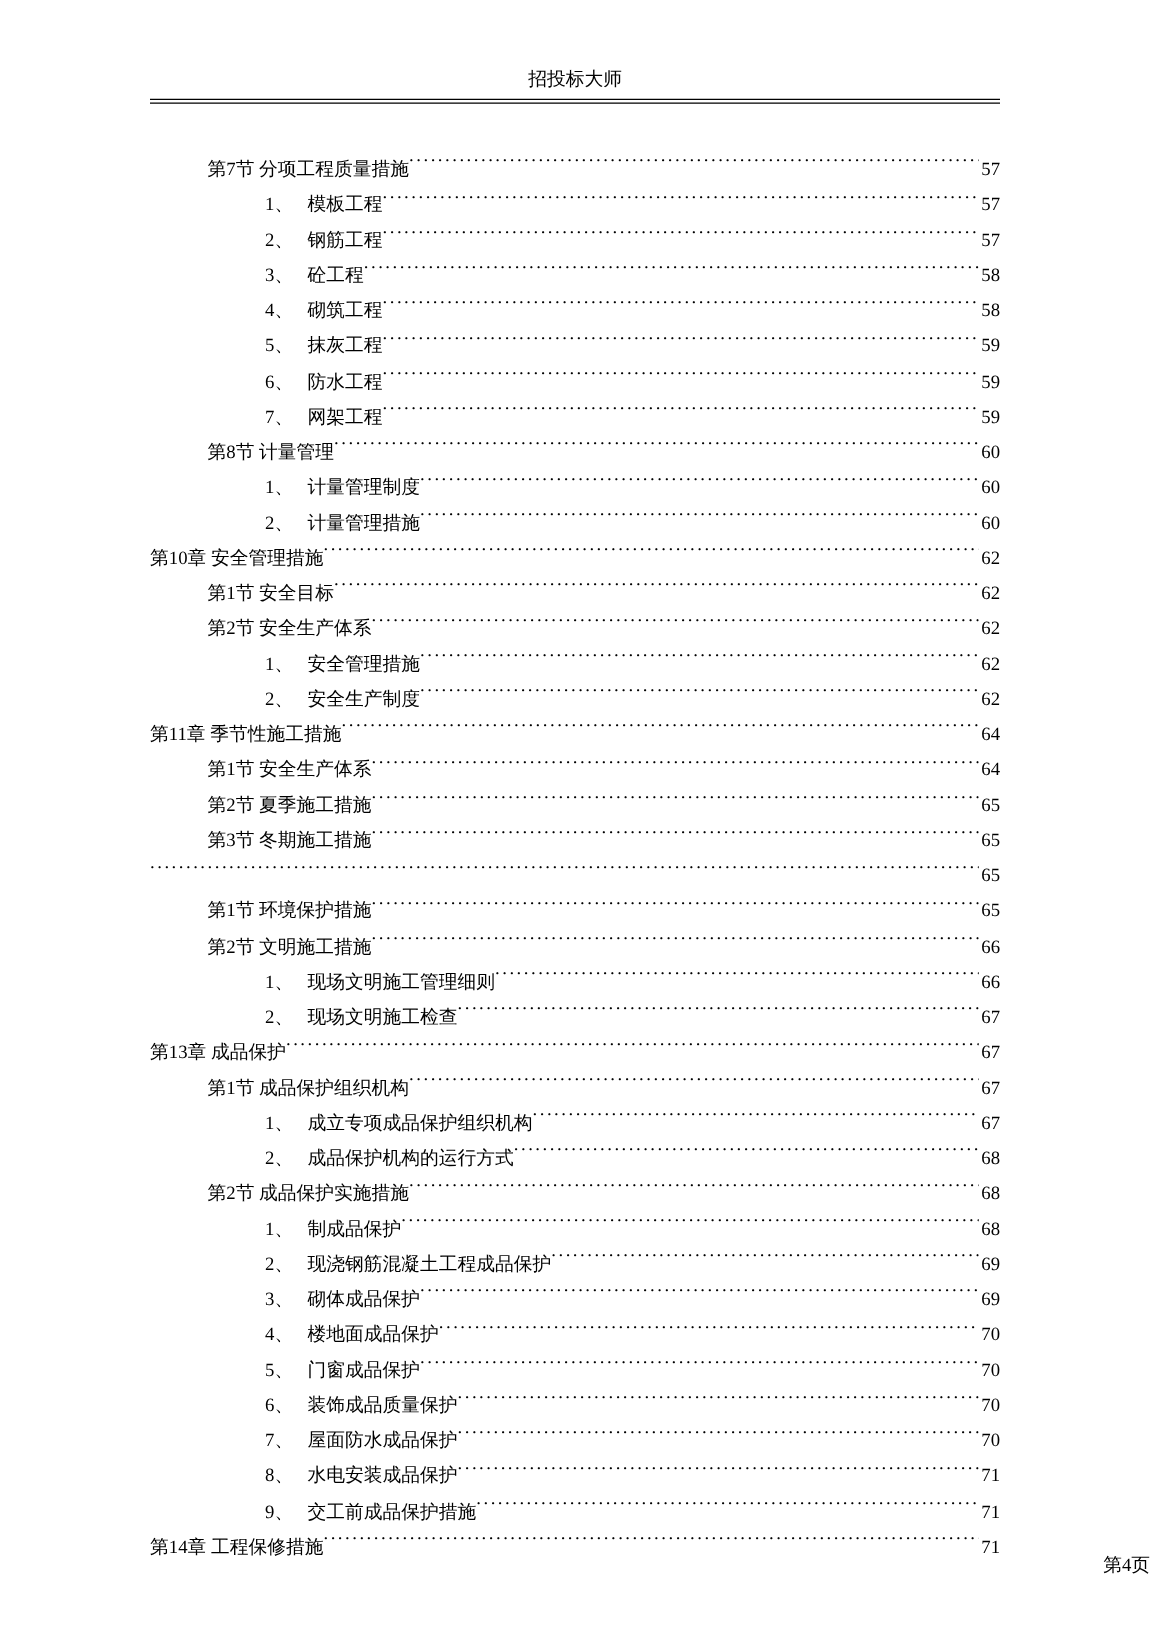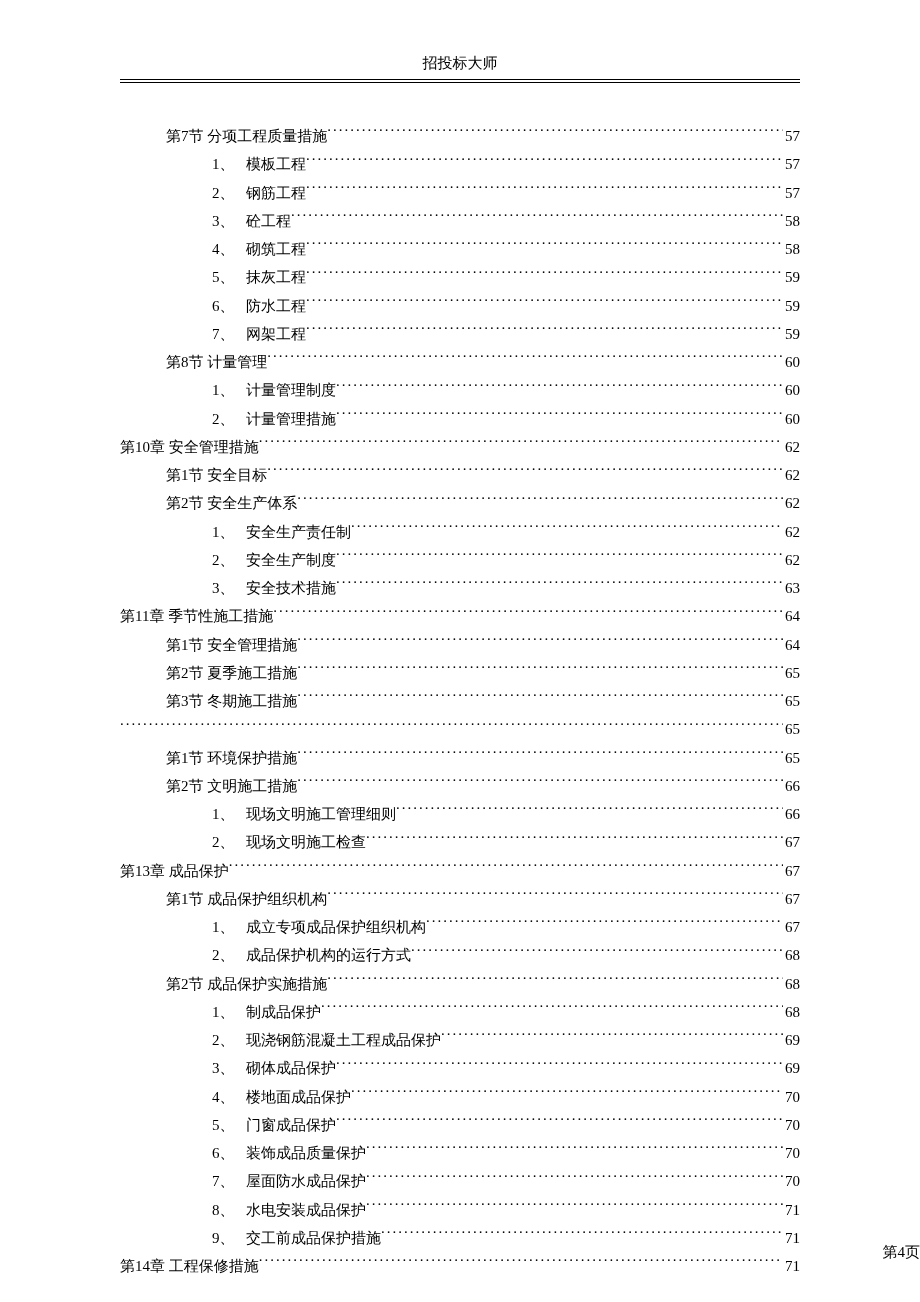--- a/index.html
+++ b/index.html
@@ -149,41 +149,36 @@
         <span class="toc-label"><span>第1节 安全目标</span><span> </span></span>
         <span class="toc-dots"></span>
         <span class="toc-page">62</span>
       </div>
       <div class="toc-row indent-1">
         <span class="toc-label"><span>第2节 安全生产体系</span><span> </span></span>
         <span class="toc-dots"></span>
         <span class="toc-page">62</span>
       </div>
       <div class="toc-row indent-2">
-        <span class="toc-label"><span class="toc-num-marker">1、</span><span>安全生产责任制</span><span> </span></span>
+        <span class="toc-label"><span class="toc-num-marker">1、</span><span>安全管理措施</span><span> </span></span>
         <span class="toc-dots"></span>
         <span class="toc-page">62</span>
       </div>
       <div class="toc-row indent-2">
         <span class="toc-label"><span class="toc-num-marker">2、</span><span>安全生产制度</span><span> </span></span>
         <span class="toc-dots"></span>
         <span class="toc-page">62</span>
       </div>
-      <div class="toc-row indent-2">
-        <span class="toc-label"><span class="toc-num-marker">3、</span><span>安全技术措施</span><span> </span></span>
-        <span class="toc-dots"></span>
-        <span class="toc-page">63</span>
-      </div>
       <div class="toc-row indent-0">
         <span class="toc-label"><span>第11章 季节性施工措施</span><span> </span></span>
         <span class="toc-dots"></span>
         <span class="toc-page">64</span>
       </div>
       <div class="toc-row indent-1">
-        <span class="toc-label"><span>第1节 安全管理措施</span><span> </span></span>
+        <span class="toc-label"><span>第1节 安全生产体系</span><span> </span></span>
         <span class="toc-dots"></span>
         <span class="toc-page">64</span>
       </div>
       <div class="toc-row indent-1">
         <span class="toc-label"><span>第2节 夏季施工措施</span><span> </span></span>
         <span class="toc-dots"></span>
         <span class="toc-page">65</span>
       </div>
       <div class="toc-row indent-1">
         <span class="toc-label"><span>第3节 冬期施工措施</span><span> </span></span>

